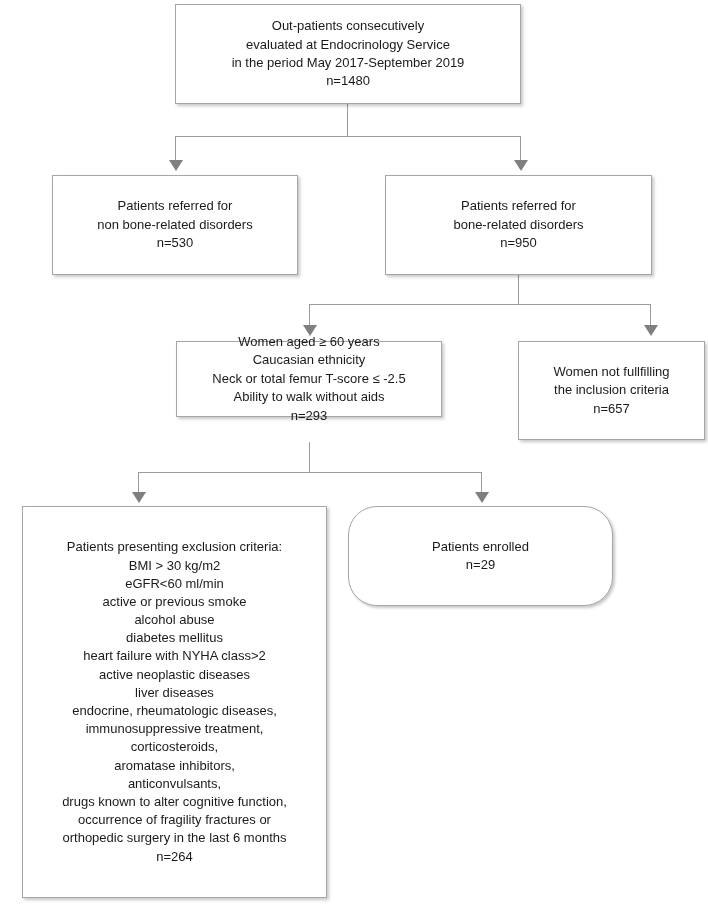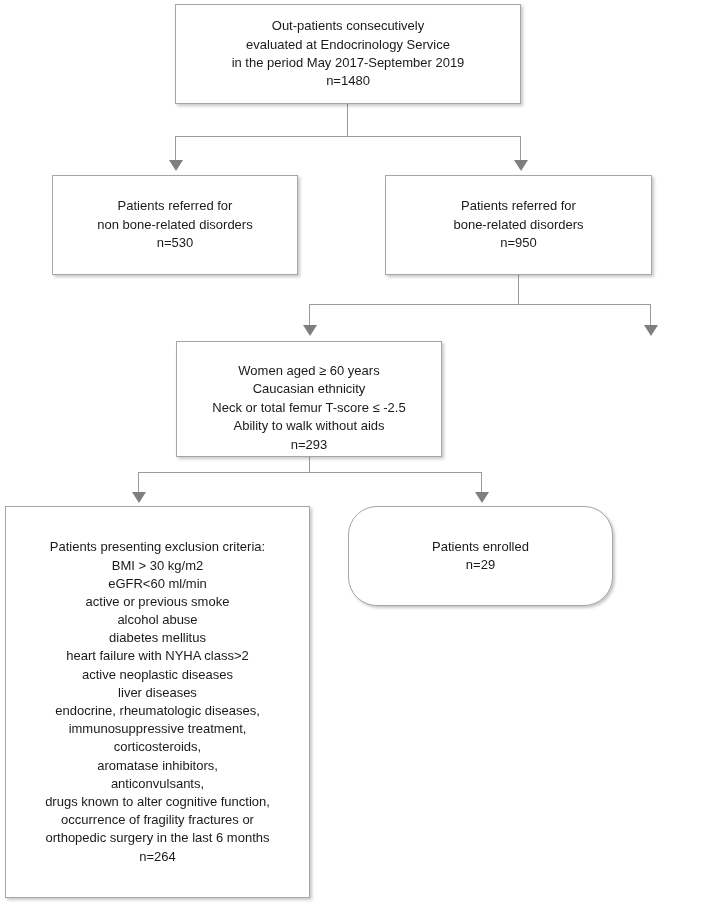--- a/index.html
+++ b/index.html
@@ -96,30 +96,35 @@
 non bone-related disorders
 n=530</div>
   </div>
 
   <div class="node" style="left:385px; top:175px; width:267px; height:100px;">
     <div class="node-text">Patients referred for
 bone-related disorders
 n=950</div>
   </div>
 
-  <div class="node" style="left:176px; top:341px; width:266px; height:116px;align-items:flex-end;">
+  <div class="node" style="left:176px; top:341px; width:266px; height:76px;">
     <div class="node-text">Women aged  ≥ 60 years
 Caucasian ethnicity
 Neck or total femur T-score ≤ -2.5
 Ability to walk without aids
 n=293</div>
   </div>
 
+  <div class="node" style="left:518px; top:341px; width:187px; height:99px;">
+    <div class="node-text">Women not fullfilling
+the inclusion criteria
+n=657</div>
+  </div>
 
-  <div class="node" style="left:5px; top:506px; width:305px; height:392px;">
+  <div class="node" style="left:22px; top:506px; width:305px; height:392px;">
     <div class="node-text dense">Patients presenting exclusion criteria:
 BMI &gt; 30 kg/m2
 eGFR&lt;60 ml/min
 active or previous smoke
 alcohol abuse
 diabetes mellitus
 heart failure with NYHA class&gt;2
 active neoplastic diseases
 liver diseases
 endocrine, rheumatologic diseases,

